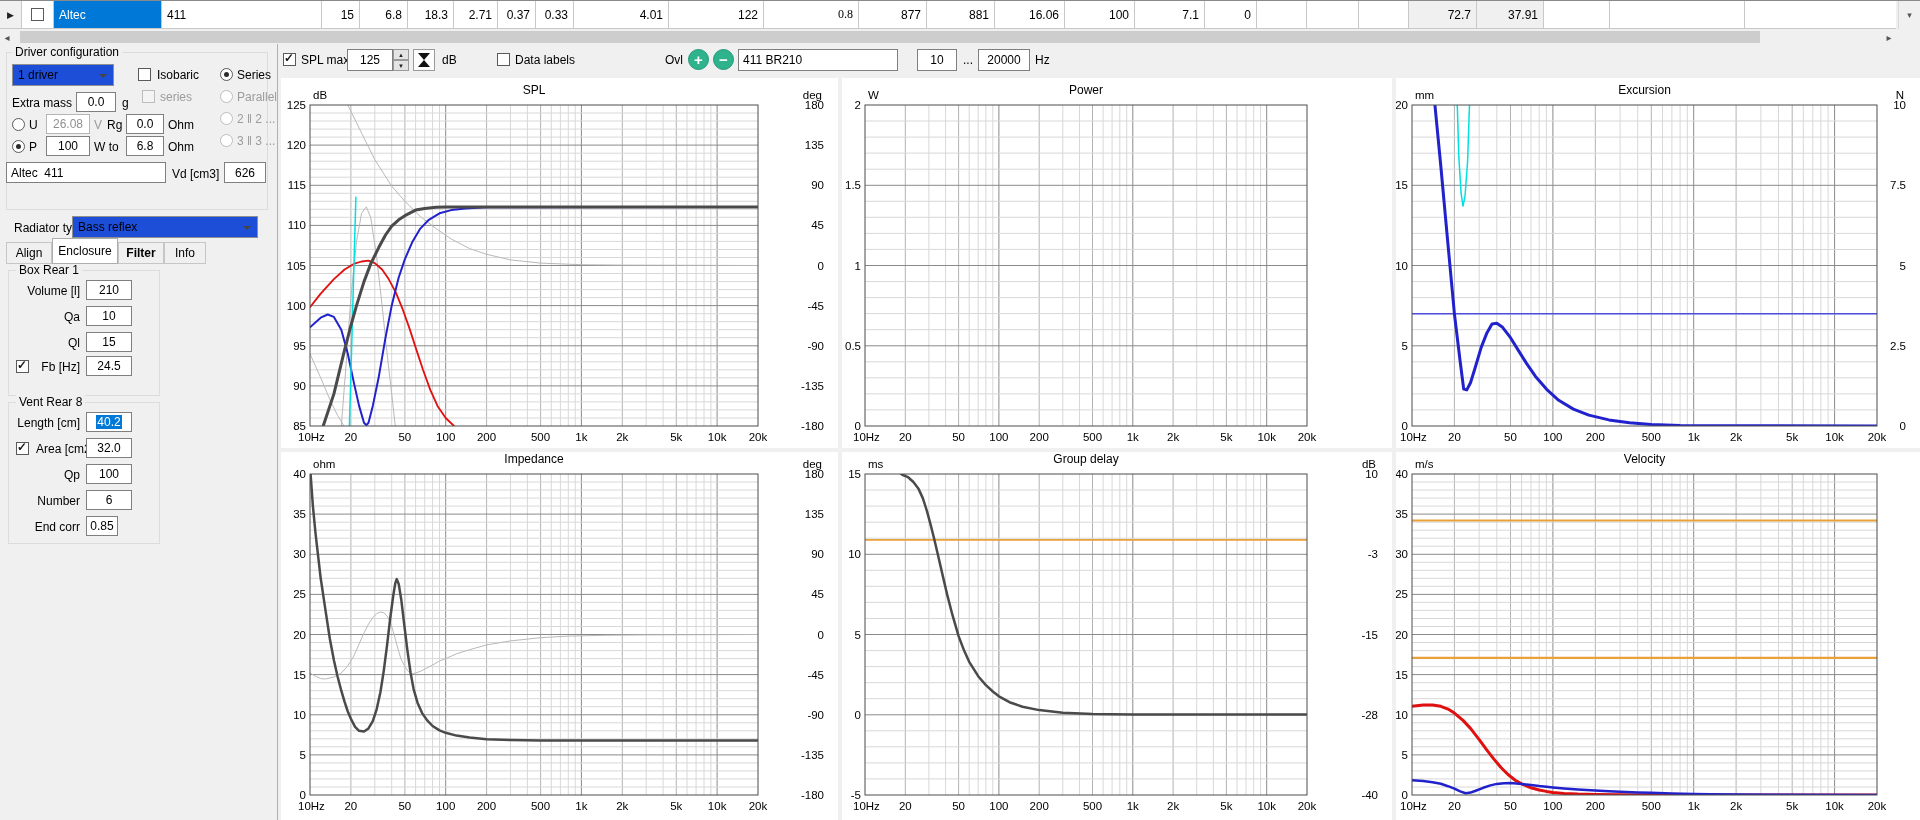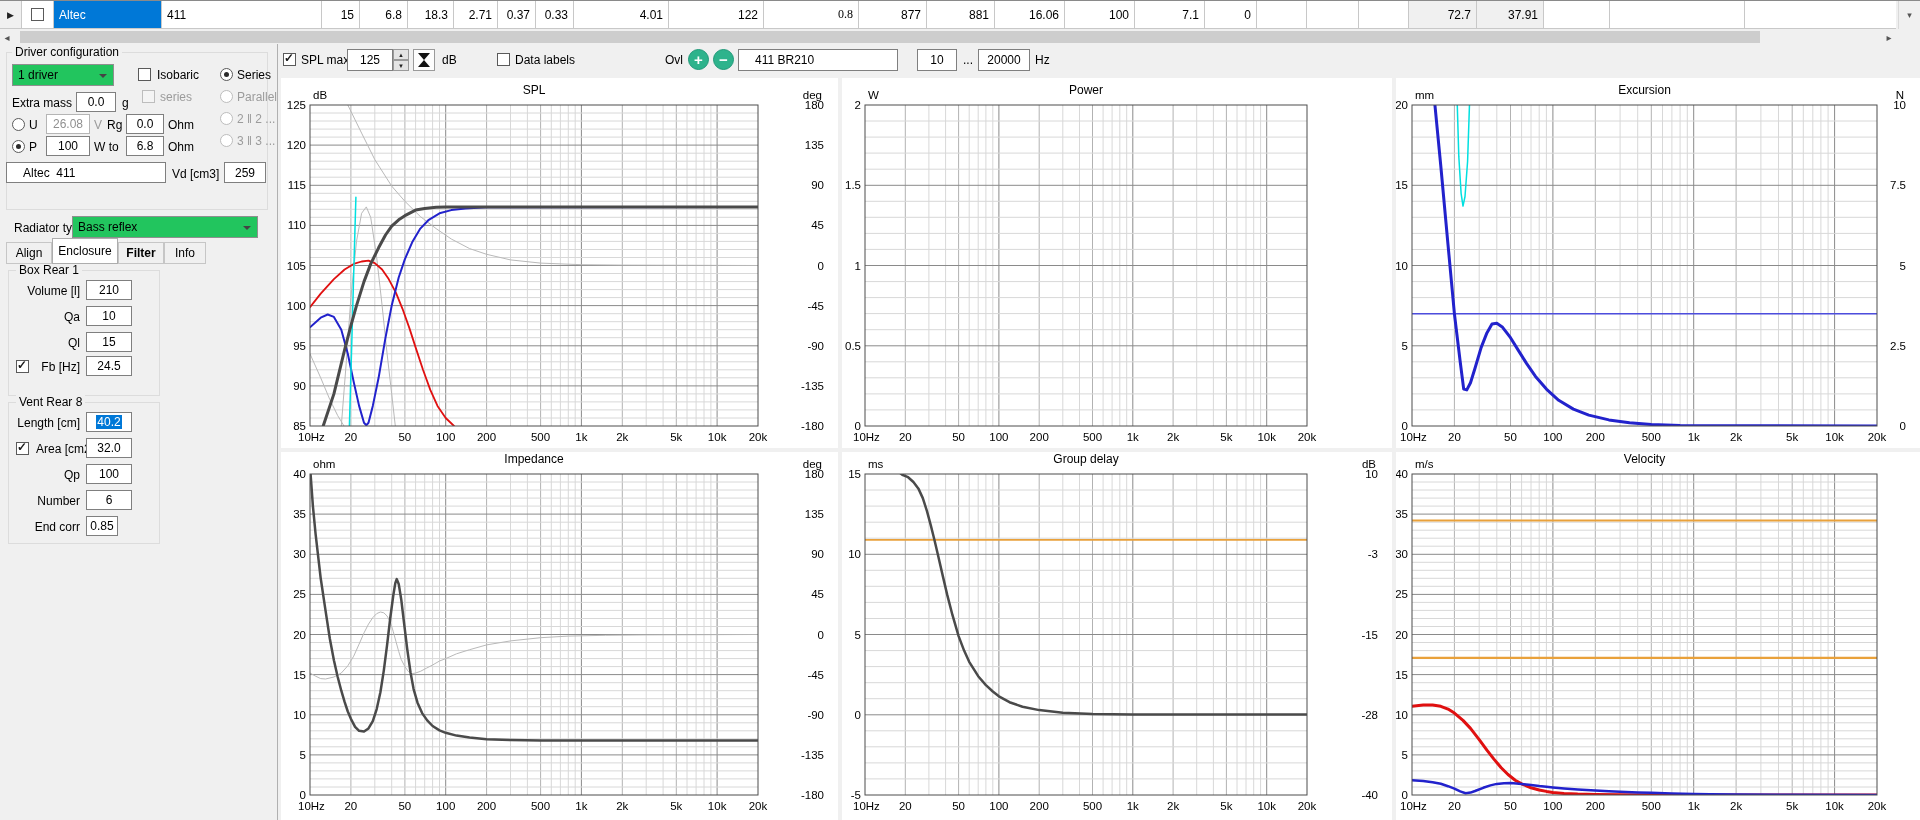--- a/index.html
+++ b/index.html
@@ -24,24 +24,24 @@
   .hcorner{position:absolute;right:0;top:29px;width:24px;height:14px;background:#f0f0f0}
 
   
   .panel{position:absolute;left:0;top:44px;width:278px;height:776px;background:#f0f0f0;border-right:1px solid #b0b0b0}
   .group{position:absolute;border:1px solid #dcdcdc}
   .glabel{position:absolute;background:#f0f0f0;padding:0 3px;white-space:nowrap}
   .lbl{position:absolute;white-space:nowrap;line-height:14px}
   .lbl.dis{color:#9b9b9b}
   .rl{left:0;width:80px;text-align:right}
   .tb{position:absolute;background:#fff;border:1px solid #7f7f7f;display:flex;align-items:center;justify-content:center;height:20px;white-space:pre;overflow:hidden}
-  .tb.lefttxt{justify-content:flex-start;padding-left:16px}
+  .tb.lefttxt{justify-content:flex-start;padding-left:4px}
   .tb.dis{color:#909090;border-color:#b5b5b5}
   .sel-text{background:#0078d7;color:#fff;padding:0 1px}
-  .combo{position:absolute;background:#22c55e;border:1px solid #8f8f8f;display:flex;align-items:center;padding:0 5px;height:22px;white-space:nowrap}
+  .combo{position:absolute;background:#1d4ed8;border:1px solid #8f8f8f;display:flex;align-items:center;padding:0 5px;height:22px;white-space:nowrap}
   .combo::after{content:"";position:absolute;right:6px;top:9px;border-left:4px solid transparent;border-right:4px solid transparent;border-top:4px solid #444}
   .cbx{position:absolute;width:13px;height:13px;border:1px solid #5a5a5a;background:#fff}
   .cbx.on::after{content:"✓";position:absolute;left:0;top:-3px;font-size:12px;font-weight:bold;color:#1a1a1a}
   .cbx.dis{border-color:#bdbdbd;background:#f4f4f4}
   .radio{position:absolute;width:13px;height:13px;border:1px solid #5a5a5a;border-radius:50%;background:#fff}
   .radio.on::after{content:"";position:absolute;left:3px;top:3px;width:5px;height:5px;border-radius:50%;background:#2b2b2b}
   .radio.dis{border-color:#bdbdbd}
   .tab{position:absolute;top:198px;height:22px;background:#f0f0f0;border:1px solid #c6c6c6;display:flex;align-items:center;justify-content:center;z-index:1}
   .tab.active{top:194px;height:26px;background:#fff;border-color:#adadad;z-index:2}
 
@@ -139,21 +139,21 @@
 
   <span class="radio on" style="left:12px;top:96px"></span>
   <div class="lbl" style="left:29px;top:96px">P</div>
   <div class="tb" style="left:46px;top:92px;width:44px">100</div>
   <div class="lbl" style="left:94px;top:96px">W to</div>
   <div class="tb" style="left:126px;top:92px;width:38px">6.8</div>
   <div class="lbl" style="left:168px;top:96px">Ohm</div>
 
   <div class="tb lefttxt" style="left:6px;top:118px;width:160px;height:21px">Altec  411</div>
   <div class="lbl" style="left:172px;top:123px">Vd [cm3]</div>
-  <div class="tb" style="left:224px;top:118px;width:42px;height:21px">259</div>
+  <div class="tb" style="left:224px;top:118px;width:42px;height:21px">626</div>
 
   <div class="lbl" style="left:14px;top:177px">Radiator type</div>
   <div class="combo" style="left:72px;top:172px;width:186px">
       <span>Bass reflex</span>
     </div>
 
   <div id="tabstrip">
       <div class="tab" style="left: 6px; width: 46px;">Align</div>
       <div class="tab active" style="left: 52px; width: 66px;">Enclosure</div>
       <div class="tab" style="left: 118px; width: 46px; font-weight: bold;">Filter</div>

